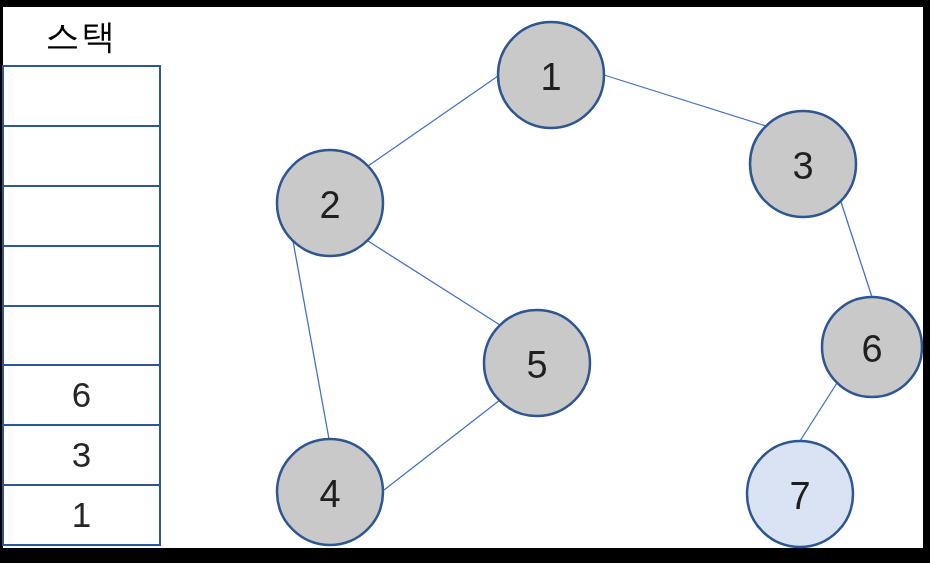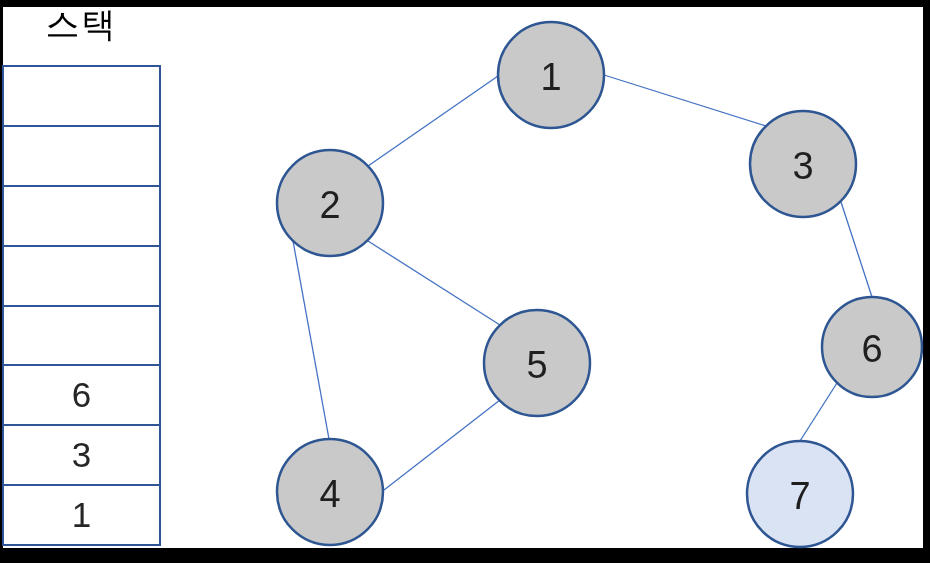--- a/index.html
+++ b/index.html
@@ -1,20 +1,20 @@
 <!DOCTYPE html>
 <html style="--stack-border: #2f5597; --frame: #000000;"><head>
 <meta charset="utf-8">
 <style>
   html,body{margin:0;padding:0;background:#000;}
   body{font-family:"Liberation Sans","DejaVu Sans",sans-serif;}
   .frame{position:relative;width:930px;height:563px;background:var(--frame,#000);overflow:hidden;}
   .canvas{position:absolute;left:3px;top:7px;width:920px;height:541px;background:#fff;}
   .stack-title{
-    position:absolute;left:2px;top:2px;width:159px;
+    position:absolute;left:2px;top:14px;width:159px;
     text-align:center;font-size:34px;line-height:44px;color:#000;
     letter-spacing:2px;
   }
   .stack-box{
     position:absolute;left:2px;top:65px;width:159px;height:481px;
     box-sizing:border-box;border:2px solid var(--stack-border,#2f5597);
     background:#fff;display:flex;flex-direction:column;
   }
   .stack-cell{
     flex:1;display:flex;align-items:center;justify-content:center;

